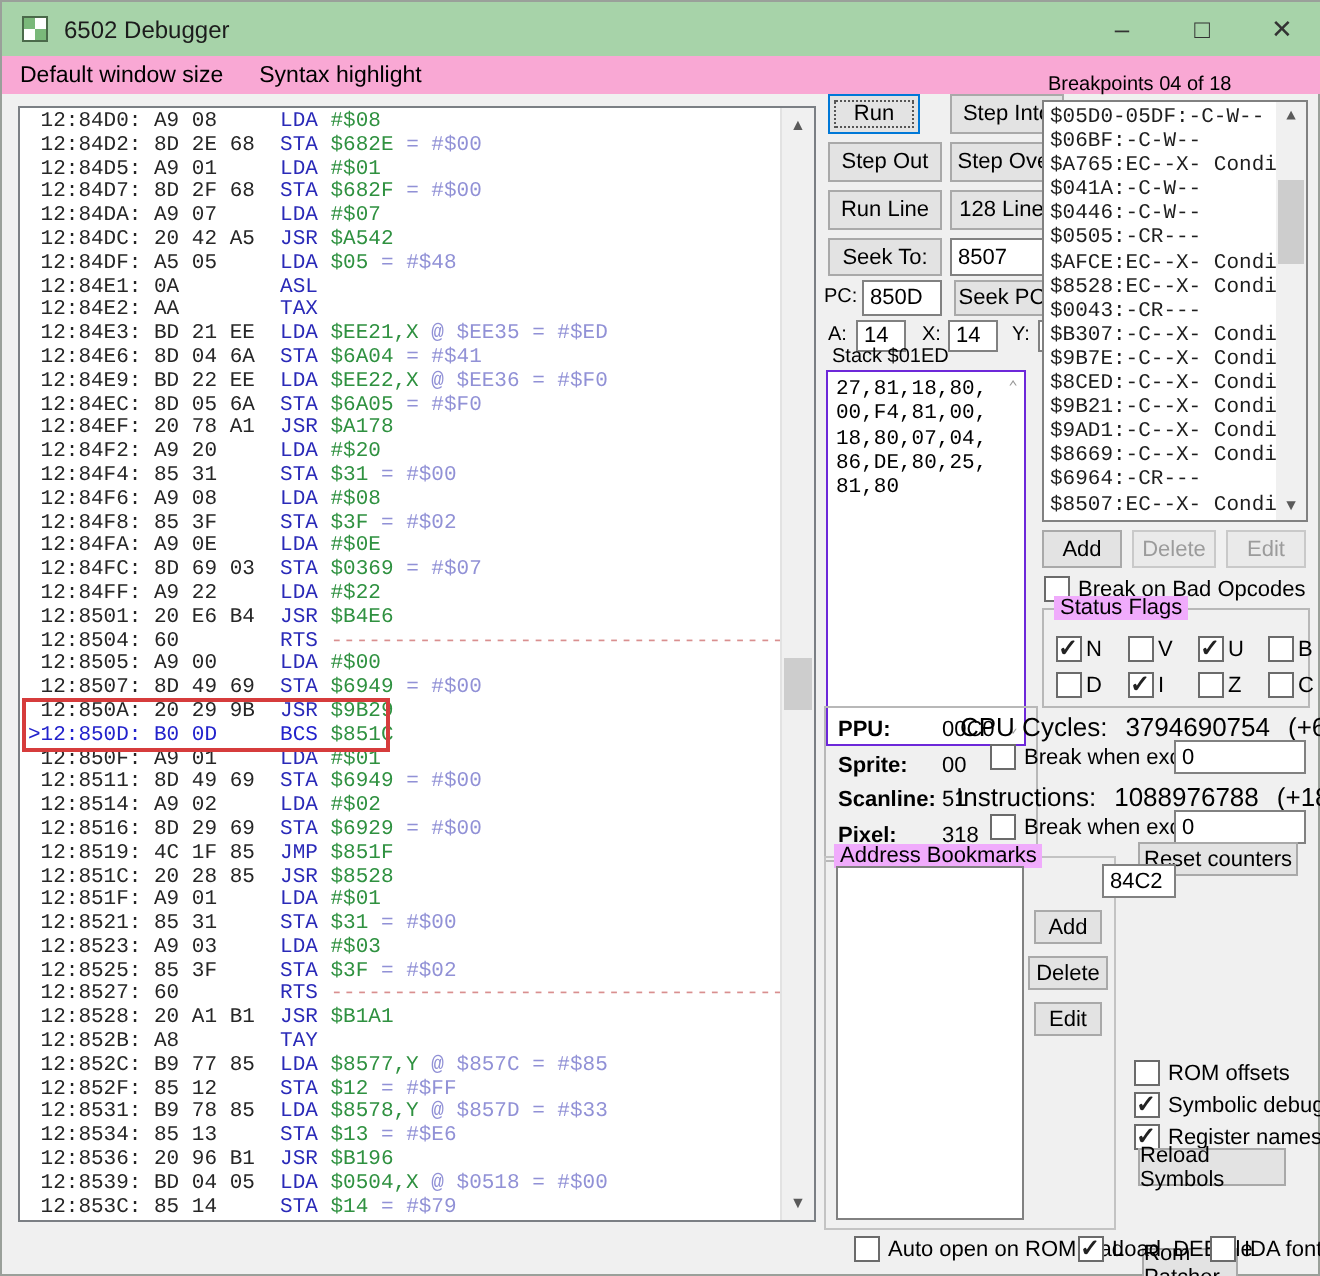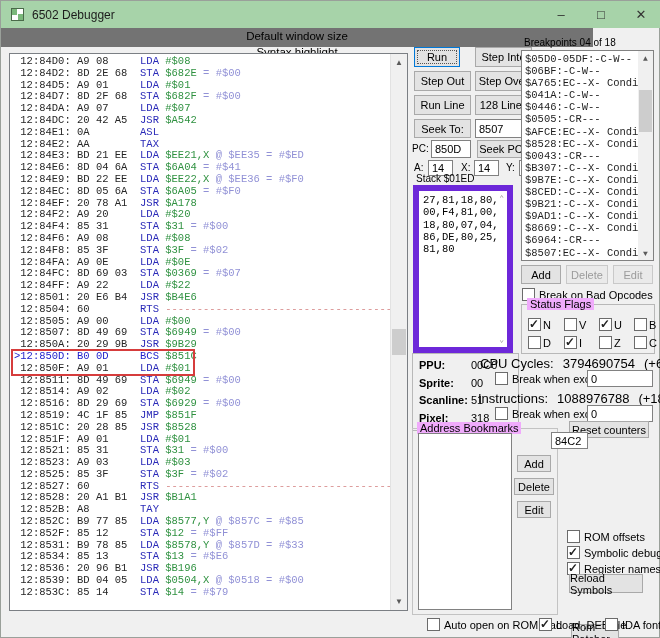--- a/index.html
+++ b/index.html
@@ -9,21 +9,21 @@
 
   
   .titlebar { position:absolute; left:0; top:0; width:660px; height:27px; background:#a7d3a9; display:flex; align-items:center; }
   .app-icon { width:13px; height:13px; margin-left:10px; border:1px solid #4a6a4a;
               background:conic-gradient(#ffffff 25%, #7ab87a 0 50%, #ffffff 0 75%, #7ab87a 0); }
   .title-text { margin-left:8px; font-size:12px; color:#1c1c1c; }
   .win-controls { position:absolute; right:0; top:0; height:27px; display:flex; }
   .win-btn { width:40px; height:27px; display:flex; align-items:center; justify-content:center; color:#333; font-size:13px; }
 
   
-  .menubar { position:absolute; left:0; top:27px; width:592px; height:19px; background:#737373; display:flex; align-items:center;flex-direction:column; }
+  .menubar { position:absolute; left:0; top:27px; width:660px; height:19px; background:#f9a8d4; display:flex; align-items:center; }
   .menu-item { padding:2px 9px; font-size:11.5px; }
 
   
   .listing { position:absolute; left:8px; top:52px; width:399px; height:558px; background:#fff; border:1px solid #7b7f84; }
   .code { position:absolute; left:0; top:0; right:17px; bottom:0; overflow:hidden; padding:2px 0 0 4px; }
   .row { font-family:"Liberation Mono", monospace; font-size:10.5px; line-height:11.8px; white-space:pre; }
   .ca { color:#262626; } .cm { color:#2a2ab8; } .co { color:#2f9140; } .cx { color:#9191d6; } .cd { color:#d98f8f; }
   .cur { color:#2222cc !important; }
   #redbox { position:absolute; border:2px solid #d63c3c; pointer-events:none; }
 
@@ -39,21 +39,21 @@
   .field { position:absolute; background:#fff; border:1px solid #818181; display:flex; align-items:center; padding-left:3px; font-size:11px; }
   .lbl { position:absolute; font-size:10px; white-space:nowrap; }
   .cb { width:13px; height:13px; border:1px solid #6b6b6b; background:#fff; display:inline-block; position:relative; flex:none; }
   .cb.on::after { content:"✓"; position:absolute; left:0px; top:-2px; font-size:12px; font-weight:bold; color:#222; }
   .cbrow { position:absolute; display:flex; align-items:center; gap:4px; font-size:11px; white-space:nowrap; }
   .group { position:absolute; border:1px solid #b8b8b8; }
   .group-label { position:absolute; background:#f0abfc; padding:0 3px; font-size:11px; white-space:nowrap; }
 
   
   .mono { font-family:"Liberation Mono", monospace; }
-  #stack-box { position:absolute; left:412px; top:184px; width:100px; height:168px; background:#fff; border:6px solid #6d28d9; padding:3px 20px 0 4px; }
+  #stack-box { position:absolute; left:412px; top:184px; width:100px; height:188px; background:#fff; border:1px solid #6d28d9; padding:3px 20px 0 4px; }
   #stack-box .row { font-size:10.5px; line-height:12.3px; }
   .mini-arrow { position:absolute; right:3px; font-size:8px; color:#9a9a9a; }
 
   #bp-list { position:absolute; left:520px; top:49px; width:133px; height:211px; background:#fff; border:1px solid #818181; overflow:hidden; }
   #bp-rows { position:absolute; left:0; top:0; right:15px; bottom:0; padding:2px 0 0 3px; overflow:hidden; }
   #bp-rows .row { font-size:10.5px; line-height:12.1px; color:#1e1e1e; }
   .vscroll2 { position:absolute; right:0; top:0; bottom:0; width:15px; background:#f0f0f0; }
 
   
   #flags-grid { position:absolute; left:6px; top:13px; display:grid; grid-template-columns:36px 35px 35px 24px; row-gap:5px; }
@@ -88,20 +88,21 @@
   </div>
 
   <div class="listing">
     <div class="code" id="disasm">
         <div class="row"><span class="ca"> 12:84D0: A9 08     </span><span class="cm">LDA</span> <span class="co">#$08</span></div>
         <div class="row"><span class="ca"> 12:84D2: 8D 2E 68  </span><span class="cm">STA</span> <span class="co">$682E</span> <span class="cx">= #$00</span></div>
         <div class="row"><span class="ca"> 12:84D5: A9 01     </span><span class="cm">LDA</span> <span class="co">#$01</span></div>
         <div class="row"><span class="ca"> 12:84D7: 8D 2F 68  </span><span class="cm">STA</span> <span class="co">$682F</span> <span class="cx">= #$00</span></div>
         <div class="row"><span class="ca"> 12:84DA: A9 07     </span><span class="cm">LDA</span> <span class="co">#$07</span></div>
         <div class="row"><span class="ca"> 12:84DC: 20 42 A5  </span><span class="cm">JSR</span> <span class="co">$A542</span></div>
+        <div class="row"><span class="ca"> 12:84DF: A5 05     </span><span class="cm">LDA</span> <span class="co">$05</span> <span class="cx">= #$48</span></div>
         <div class="row"><span class="ca"> 12:84E1: 0A        </span><span class="cm">ASL</span></div>
         <div class="row"><span class="ca"> 12:84E2: AA        </span><span class="cm">TAX</span></div>
         <div class="row"><span class="ca"> 12:84E3: BD 21 EE  </span><span class="cm">LDA</span> <span class="co">$EE21,X</span> <span class="cx">@ $EE35 = #$ED</span></div>
         <div class="row"><span class="ca"> 12:84E6: 8D 04 6A  </span><span class="cm">STA</span> <span class="co">$6A04</span> <span class="cx">= #$41</span></div>
         <div class="row"><span class="ca"> 12:84E9: BD 22 EE  </span><span class="cm">LDA</span> <span class="co">$EE22,X</span> <span class="cx">@ $EE36 = #$F0</span></div>
         <div class="row"><span class="ca"> 12:84EC: 8D 05 6A  </span><span class="cm">STA</span> <span class="co">$6A05</span> <span class="cx">= #$F0</span></div>
         <div class="row"><span class="ca"> 12:84EF: 20 78 A1  </span><span class="cm">JSR</span> <span class="co">$A178</span></div>
         <div class="row"><span class="ca"> 12:84F2: A9 20     </span><span class="cm">LDA</span> <span class="co">#$20</span></div>
         <div class="row"><span class="ca"> 12:84F4: 85 31     </span><span class="cm">STA</span> <span class="co">$31</span> <span class="cx">= #$00</span></div>
         <div class="row"><span class="ca"> 12:84F6: A9 08     </span><span class="cm">LDA</span> <span class="co">#$08</span></div>

